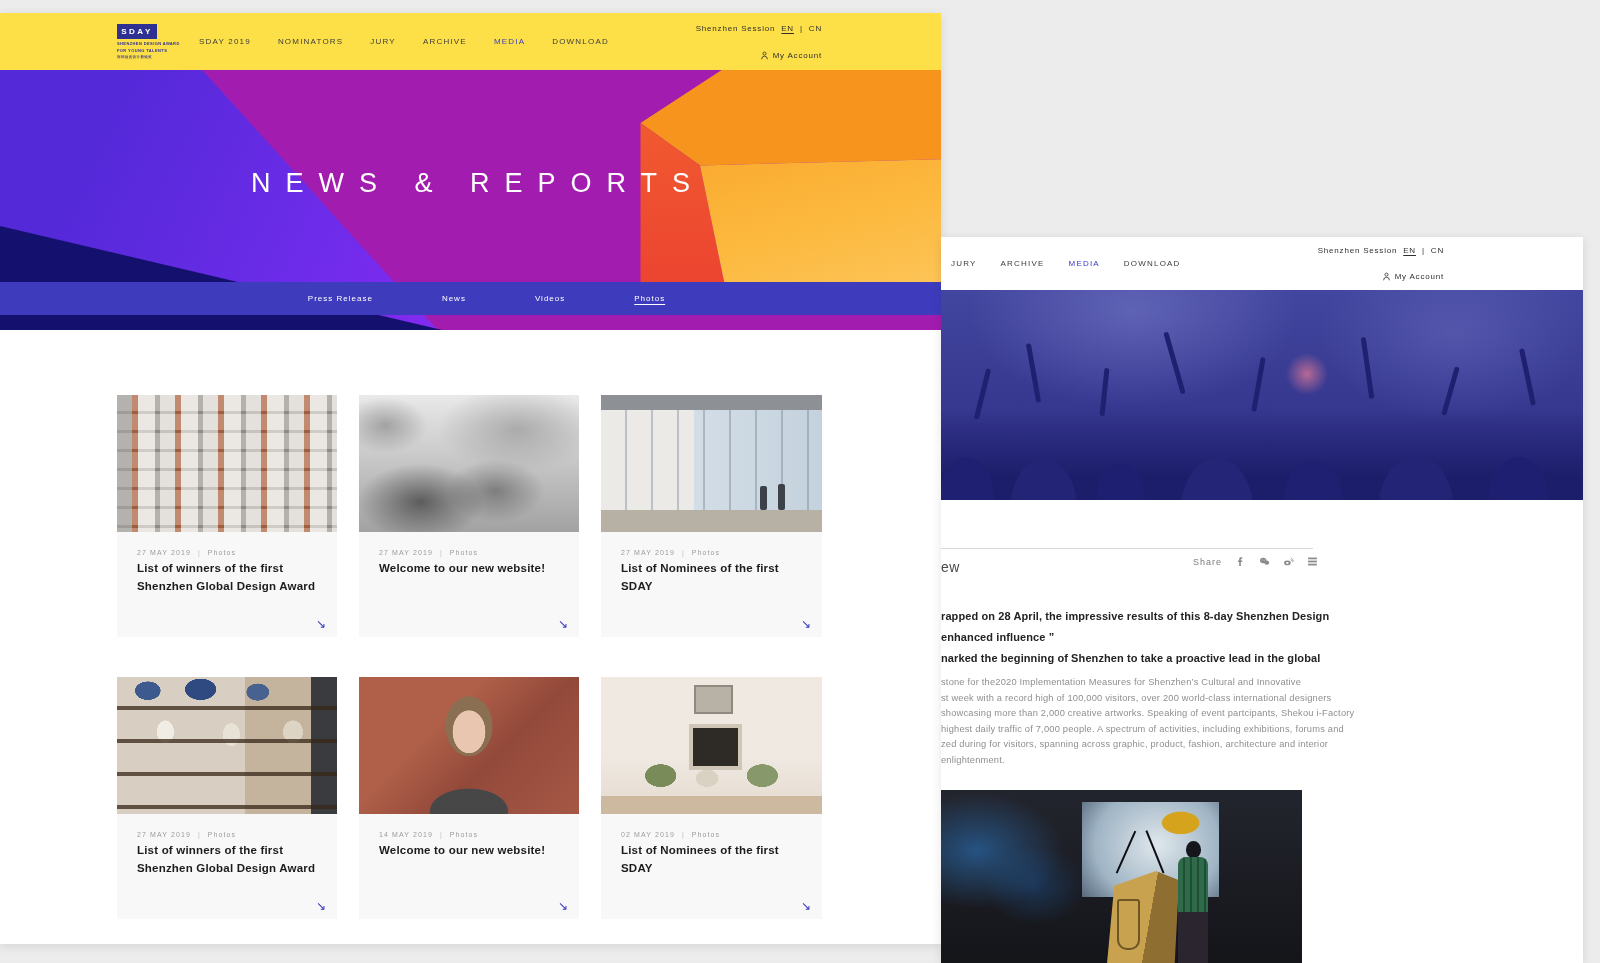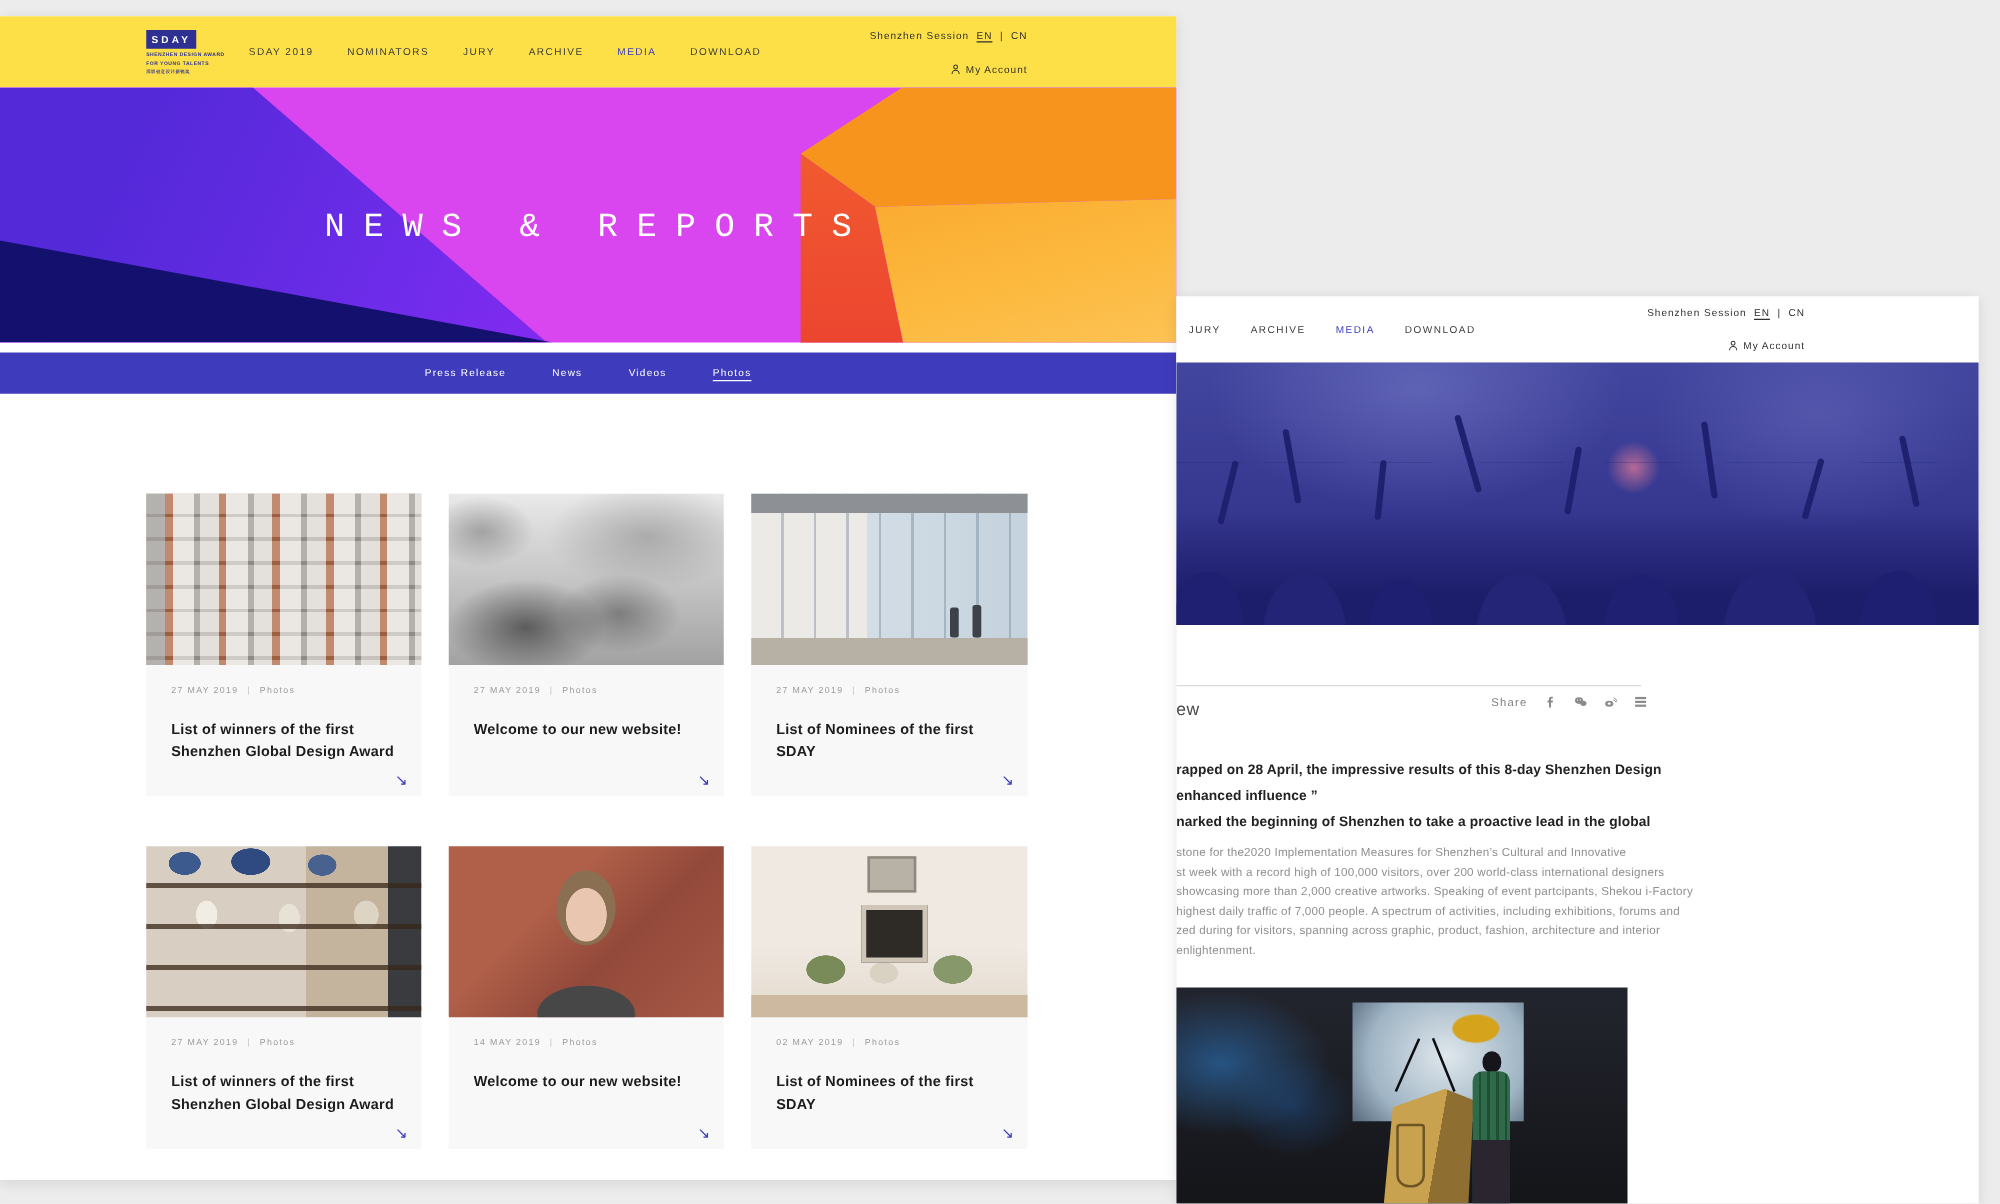--- a/index.html
+++ b/index.html
@@ -21,43 +21,43 @@
 
   .utils { position:absolute; right:119px; top:0; height:57px; display:flex; flex-direction:column; align-items:flex-end; justify-content:center; gap:7px; }
   .util-row { display:flex; align-items:center; gap:6px; font-size:8px; letter-spacing:.8px; color:#2f2f2f; }
   .util-row .lang-en { text-decoration:underline; text-underline-offset:2px; cursor:pointer; }
   .util-row .lang-cn { cursor:pointer; }
   .util-row .pipe { color:#2f2f2f; }
   .account { cursor:pointer; display:flex; align-items:center; gap:4px;margin-top:11px; }
   .icon-svg { width:9px; height:9px; color:#2f2f2f; }
 
   
-  .banner { position:absolute; left:0; top:57px; width:941px; height:204px; background:#d946ef; overflow:hidden;font-family:Liberation Mono, monospace; }
+  .banner { position:absolute; left:0; top:57px; width:941px; height:260px; background:#a21caf; overflow:hidden; }
   .violet-band { position:absolute; inset:0; background:linear-gradient(115deg,#5429d8 12%,#6e2cea 38%,#8c2af2 58%,#b01ff0 70%,#b01ff0 100%); -webkit-clip-path:polygon(0 -10%,19% -10%,49% 110%,0 110%); clip-path:polygon(0 -10%,19% -10%,49% 110%,0 110%); }
   .corner-tri { position:absolute; inset:0; background:#14116e; -webkit-clip-path:polygon(0 60%,47% 100%,0 100%); clip-path:polygon(0 60%,47% 100%,0 100%); }
   .cube { position:absolute; left:628px; top:0; width:313px; height:212px; }
   .cube i { position:absolute; inset:0; display:block; }
   .f-top  { background:#f7941e; -webkit-clip-path:polygon(4% 25%,32% -2%,102% -2%,102% 42%,23% 45%); clip-path:polygon(4% 25%,32% -2%,102% -2%,102% 42%,23% 45%); }
   .f-left { background:linear-gradient(180deg,#f2612f,#ec4430); -webkit-clip-path:polygon(4% 25%,23% 45%,31% 102%,4% 102%); clip-path:polygon(4% 25%,23% 45%,31% 102%,4% 102%); }
   .f-right{ background:linear-gradient(165deg,#f79c20,#fcb93e 70%,#fdc457); -webkit-clip-path:polygon(23% 45%,102% 42%,102% 102%,31% 102%); clip-path:polygon(23% 45%,102% 42%,102% 102%,31% 102%); }
   .banner h1 { position:absolute; left:0; top:98px; width:100%; text-align:center; color:#fff; font-weight:normal; font-size:27px; letter-spacing:15px; padding-left:15px; }
 
   
   .subnav { position:absolute; left:0; top:269px; width:941px; height:33px; background:#3e3cbd; display:flex; align-items:center; justify-content:center; gap:37px; }
-  .subnav a { color:#fff; font-size:8px; letter-spacing:1px; text-decoration:none; cursor:pointer; white-space:nowrap; }
+  .subnav a { color:#fff; font-size:8px; letter-spacing:1px; text-decoration:none; cursor:pointer; white-space:nowrap;margin-left:32px; }
   .subnav a.active { text-decoration:underline; text-underline-offset:3px; }
 
   
   .cards { position:absolute; left:117px; top:382px; display:grid; grid-template-columns:220px 220px 221px; column-gap:22px; row-gap:40px; }
   .card { width:100%; cursor:pointer; }
   .thumb { width:100%; height:137px; }
   .meta { position:relative; height:105px; background:#f8f8f8; padding:17px 20px 0 20px; }
   .dateline { display:flex; align-items:center; gap:7px; font-size:7px; letter-spacing:1.1px; color:#9b9b9b; }
   .dateline .pipe { color:#c2c2c2; }
-  .meta h3 { margin-top:20px; font-size:11.5px; line-height:1.55; color:#1c1c1c; letter-spacing:.2px; }
+  .meta h3 { margin-top:4px; font-size:11.5px; line-height:1.55; color:#1c1c1c; letter-spacing:.2px; }
   .card-arrow { position:absolute; right:11px; bottom:6px; color:#3a3ac0; font-size:12px; }
 
   
   .img-1 { background:
       linear-gradient(90deg, rgba(70,70,70,.30) 0 7%, transparent 7%),
       repeating-linear-gradient(180deg, rgba(255,255,255,.22) 0 16px, rgba(0,0,0,.10) 16px 19px),
       repeating-linear-gradient(90deg, #ddd8d2 0 15px, #b06a48 15px 21px, #e6e2dc 21px 38px, #a09a93 38px 43px),
       #d5d1cb; }
   .img-2 { background:
       radial-gradient(90px 55px at 28% 78%, rgba(35,35,35,.60), transparent 70%),

